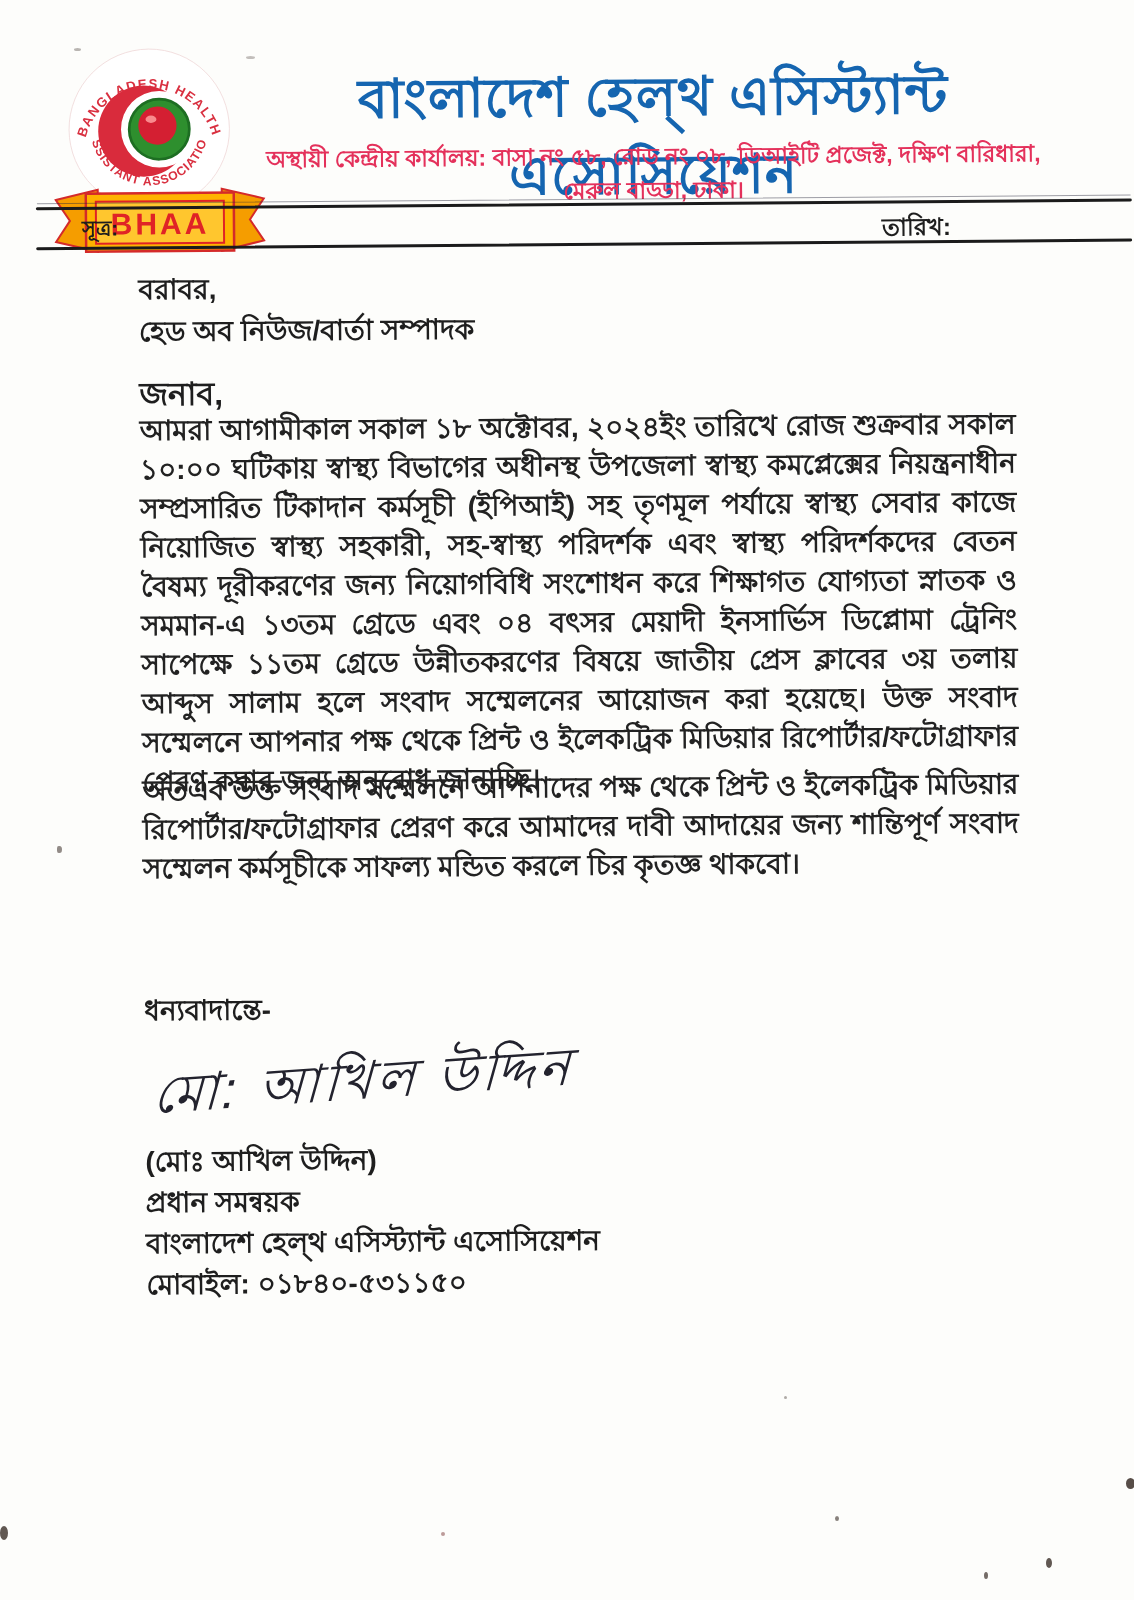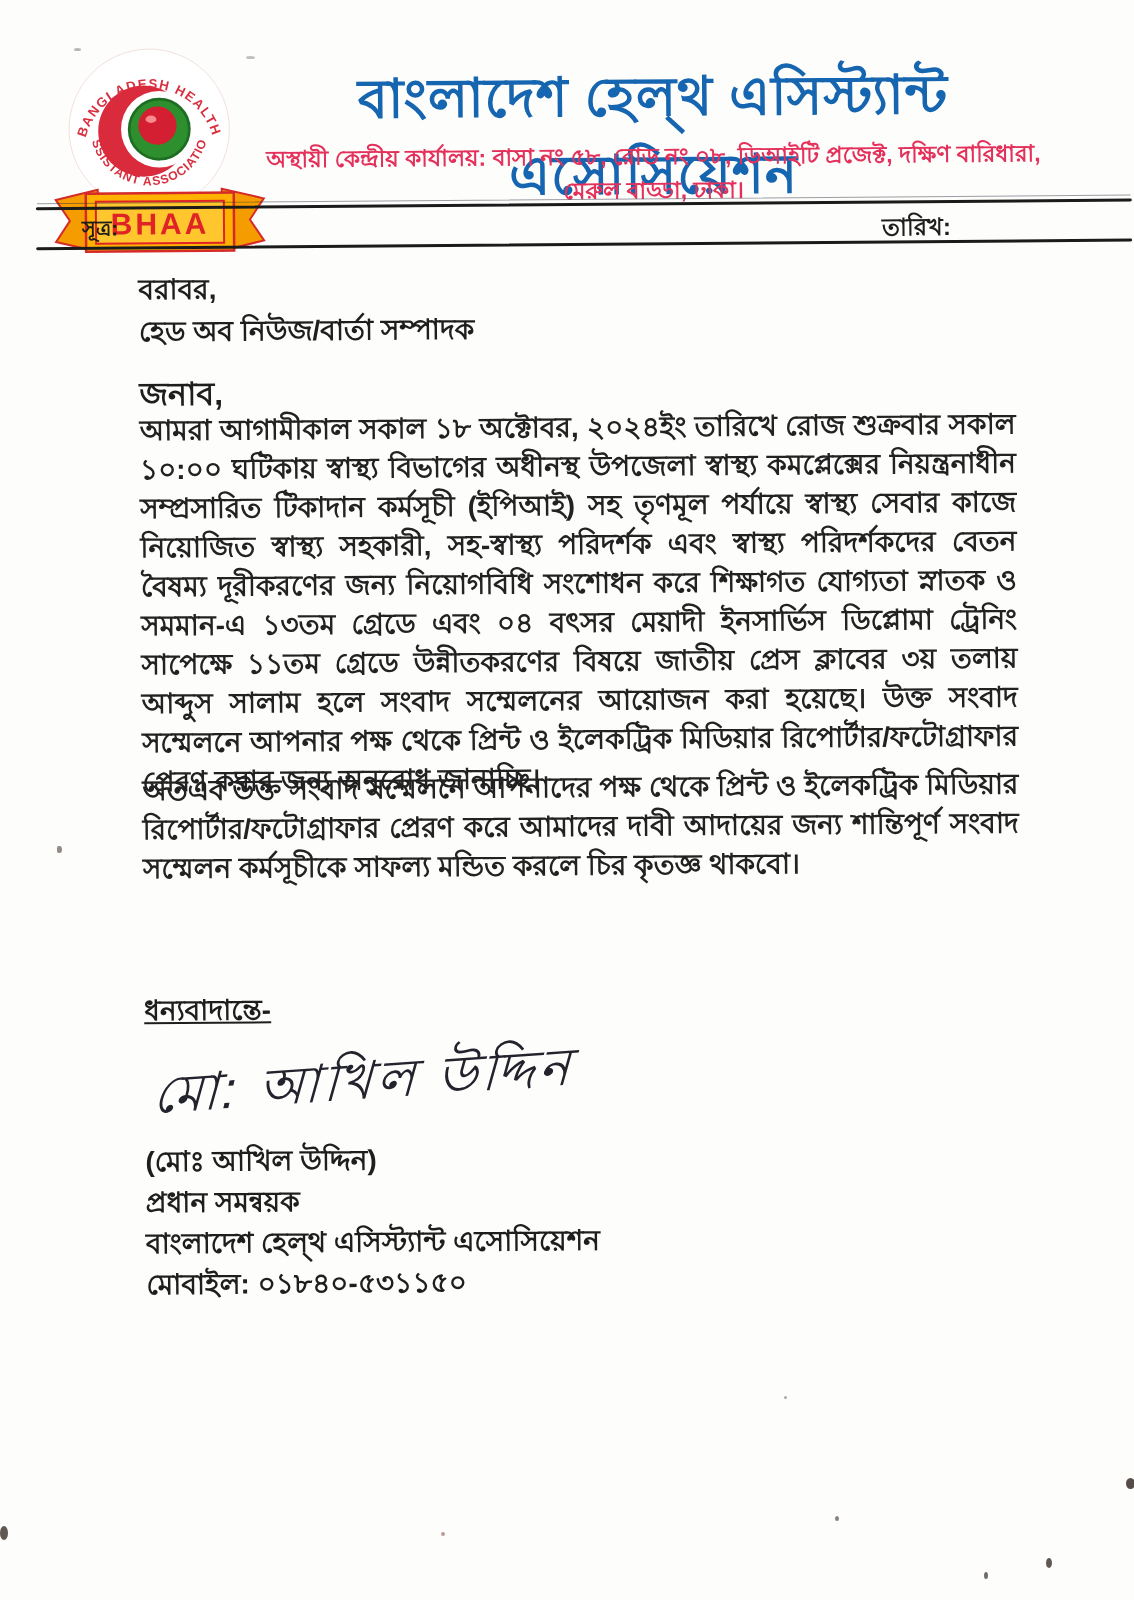--- a/index.html
+++ b/index.html
@@ -35,21 +35,21 @@
   
   .to-block{position:absolute;left:140px;top:266px;font-size:28px;line-height:42px;font-weight:600;}
   .salutation{position:absolute;left:140px;top:366px;font-size:32px;font-weight:600;}
   .para{
     position:absolute;left:140px;width:876px;
     font-size:28px;line-height:39px;font-weight:600;color:#222;
     text-align:justify;
   }
   .para1{top:408px;}
   .para2{top:768px;}
-  .closing{position:absolute;left:140px;top:986px;font-size:28px;font-weight:600;text-decoration:underline;}
+  .closing{position:absolute;left:140px;top:986px;font-size:28px;font-weight:600;}
 
   
   .signature-script{
     position:absolute;left:148px;top:1052px;width:520px;
     font-size:52px;color:#23232e;font-weight:500;font-style:italic;
     transform:rotate(-3.5deg) skewX(-6deg);transform-origin:left center;
     letter-spacing:4px;white-space:nowrap;
   }
   .sig-block{position:absolute;left:140px;top:1138px;font-size:28px;line-height:41px;font-weight:600;}
   .sig-name{font-weight:bold;}

